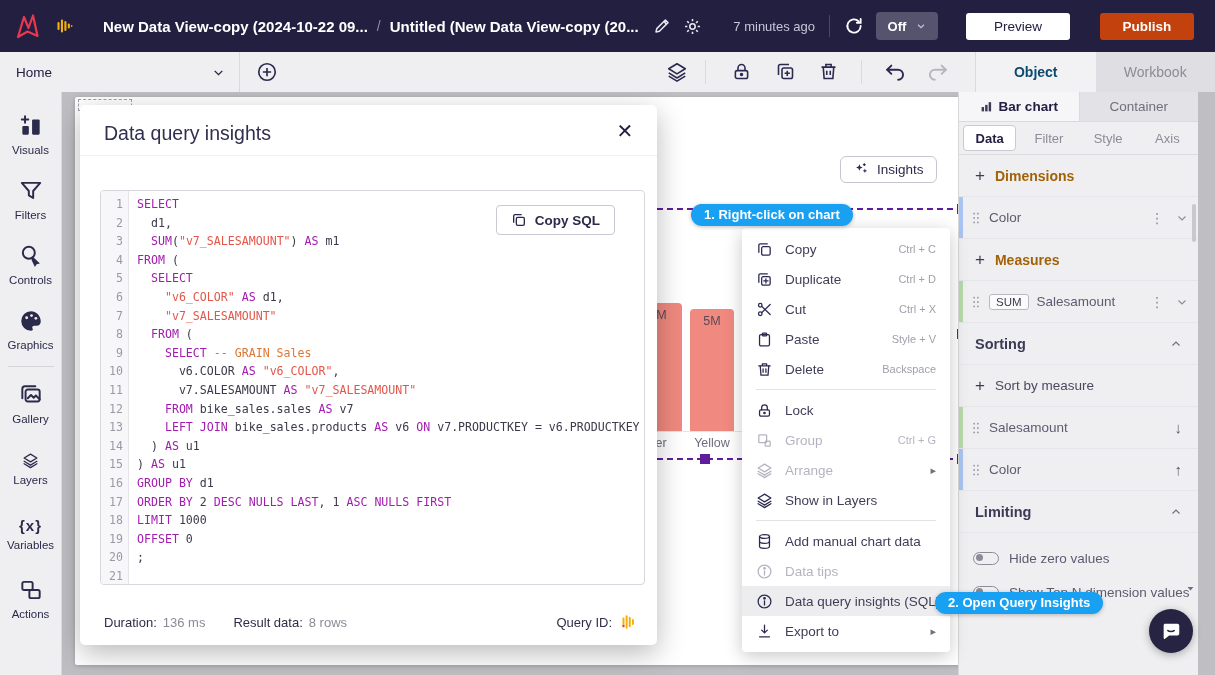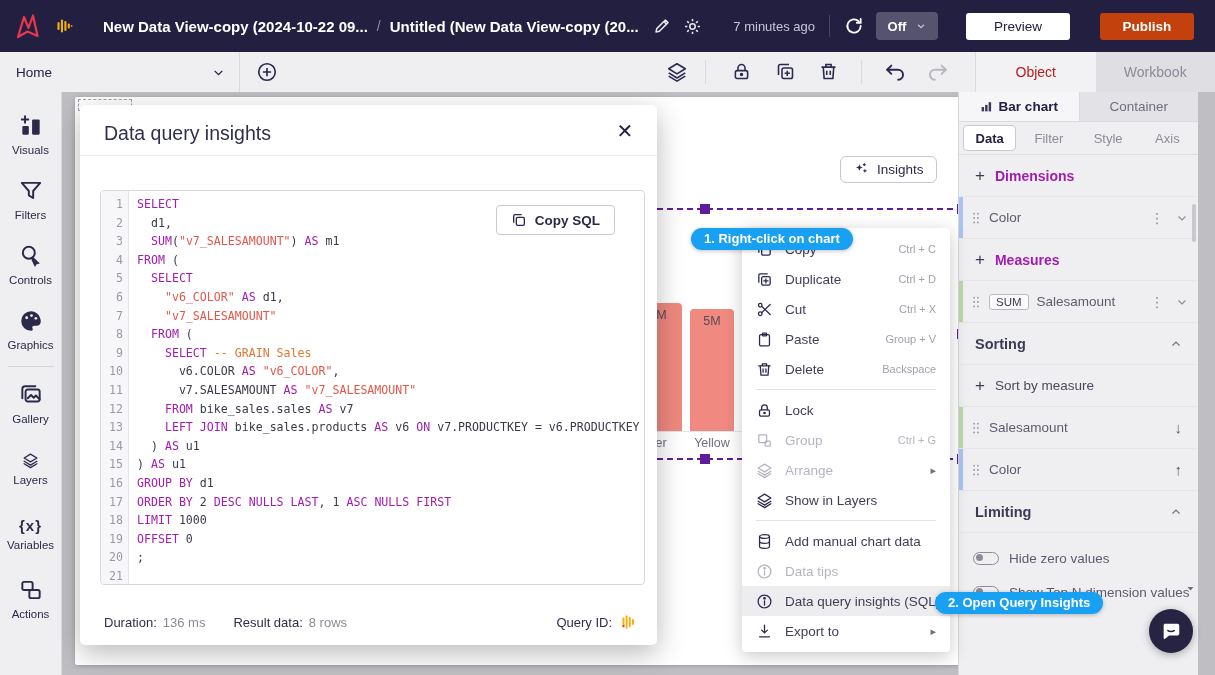--- a/index.html
+++ b/index.html
@@ -28,21 +28,21 @@
   #board-select { position:absolute; left:0; top:0; width:240px; height:40px; border-right:1px solid #d9d9de;
                   display:flex; align-items:center; cursor:pointer; }
   #board-select .lbl { margin-left:16px; font-size:13.5px; color:#232043; }
   #board-select .chev { position:absolute; left:212px; top:14px; }
   .tb-ico { position:absolute; top:9px; width:22px; height:22px; cursor:pointer; }
   .tb-div { position:absolute; top:8px; width:1px; height:24px; background:#d9d9de; }
   #tab-strip { position:absolute; left:975px; top:0; width:240px; height:40px; display:flex;
                border-left:1px solid #d9d9de; }
   .top-tab { width:120px; height:40px; display:flex; align-items:center; justify-content:center;
              font-size:14px; cursor:pointer; }
-  .top-tab.active { background:#f2f2f4; color:#b91c1c; font-weight:400; }
+  .top-tab.active { background:#f2f2f4; color:#0c4a6e; font-weight:700; }
   .top-tab.inactive { background:#dfdfe3; color:#8b8b98; }
 
   
   #sidebar { position:absolute; left:0; top:92px; width:62px; height:583px; background:#efeff1;
              border-right:1px solid #d8d8dd; display:flex; flex-direction:column; align-items:center;
              padding-top:10px; z-index:50; }
   .side-item { width:62px; height:65px; display:flex; flex-direction:column; align-items:center;
                justify-content:center; gap:5px; cursor:pointer; color:#2b2a4a; }
   .side-item .slabel { font-size:11.5px; color:#2b2a4a; }
   .side-div { width:46px; height:1px; background:#d4d4d9; margin:4px 0; }
@@ -98,39 +98,39 @@
   .menu-item .msub { font-size:11px; color:#6f6f7d; }
   .menu-item.disabled .mlabel, .menu-item.disabled .mshort { color:#b4b4c0; }
   .menu-item.disabled .ico { color:#b4b4c0; }
   .menu-item.highlight { background:#ededf0; }
   .menu-sep { height:1px; background:#e2e2e7; margin:5px 14px; }
 
   
   .callout { position:absolute; height:22px; border-radius:12px; color:#fff; font-size:13px;
              font-weight:700; line-height:22px; padding:0 13px; white-space:nowrap; z-index:40;
              box-shadow:0 1px 4px rgba(0,0,0,.25); }
-  #callout1 { left:691px; top:228px; }
+  #callout1 { left:691px; top:204px; }
   #callout2 { left:935px; top:592px; }
 
   
   #rpanel { position:absolute; left:958px; top:92px; width:240px; height:583px; background:#efeff1;
             border-left:1px solid #d6d6db; z-index:10; }
   #obj-tabs { height:30px; display:flex; border-bottom:1px solid #d9d9de; }
   .obj-tab { width:120px; display:flex; align-items:center; justify-content:center; gap:6px;
              font-size:13.5px; cursor:pointer; }
   .obj-tab.active { background:#f6f6f8; color:#232043; font-weight:700; }
   .obj-tab.inactive { background:#e3e3e7; color:#6f6f7d; border-left:1px solid #d9d9de; }
   #sub-tabs { height:33px; display:flex; align-items:center; padding:0 4px; border-bottom:1px solid #dcdce0;gap:6px; }
   .sub-tab { width:56px; height:26px; display:flex; align-items:center; justify-content:center;
              font-size:13px; color:#8c8c98; cursor:pointer; }
   .sub-tab.active { background:#fff; border:1px solid #c9c9d1; border-radius:4px; color:#232043; font-weight:700; }
   .p-header { height:42px; display:flex; align-items:center; padding:0 16px; gap:10px;
               border-bottom:1px solid #e6e6ea; cursor:pointer; }
   .p-header .plus { font-size:17px; color:#3c3b55; font-weight:400; }
-  .p-header .htext { font-size:14px; font-weight:700; color:#a21caf; }
+  .p-header .htext { font-size:14px; font-weight:700; color:#a16207; }
   .p-header.plain .htext { font-weight:400; font-size:13.5px; color:#4a4a60; }
   .sec-header { height:42px; display:flex; align-items:center; padding:0 16px;
                 border-bottom:1px solid #e6e6ea; cursor:pointer; }
   .sec-header .htext { flex:1; font-size:14.5px; font-weight:700; color:#3c3b55; }
   .p-row { height:42px; display:flex; align-items:center; padding:0 10px 0 12px; gap:8px;
            position:relative; border-bottom:1px solid #e6e6ea; cursor:pointer; }
   .p-row .accent { position:absolute; left:0; top:0; bottom:0; width:4px; }
   .p-row .rlabel { flex:1; font-size:13.5px; color:#5c5c70; white-space:nowrap; overflow:hidden; }
   .p-row .kebab { font-size:14px; color:#8d8d99; padding:0 4px; cursor:pointer; }
   .p-row .dirarrow { font-size:15px; color:#5c5c70; padding-right:6px; }
@@ -468,21 +468,21 @@
       <span class="mshort">Ctrl + X</span>
     </div>
     <div class="menu-item">
       <span class="ico">
         <svg width="17" height="17" viewBox="0 0 24 24" fill="none" stroke="currentColor" stroke-width="1.8" stroke-linecap="round" stroke-linejoin="round">
           <rect x="5" y="5" width="14" height="16" rx="2"></rect>
           <rect x="9" y="3" width="6" height="4" rx="1"></rect>
         </svg>
       </span>
       <span class="mlabel">Paste</span>
-      <span class="mshort">Group + V</span>
+      <span class="mshort">Style + V</span>
     </div>
     <div class="menu-item">
       <span class="ico">
         <svg width="17" height="17" viewBox="0 0 24 24" fill="none" stroke="currentColor" stroke-width="1.8" stroke-linecap="round" stroke-linejoin="round">
           <path d="M4 7h16M9 7V4h6v3"></path>
           <path d="M6 7l1 13h10l1-13"></path>
           <path d="M10 11v5M14 11v5"></path>
         </svg>
       </span>
       <span class="mlabel">Delete</span>

